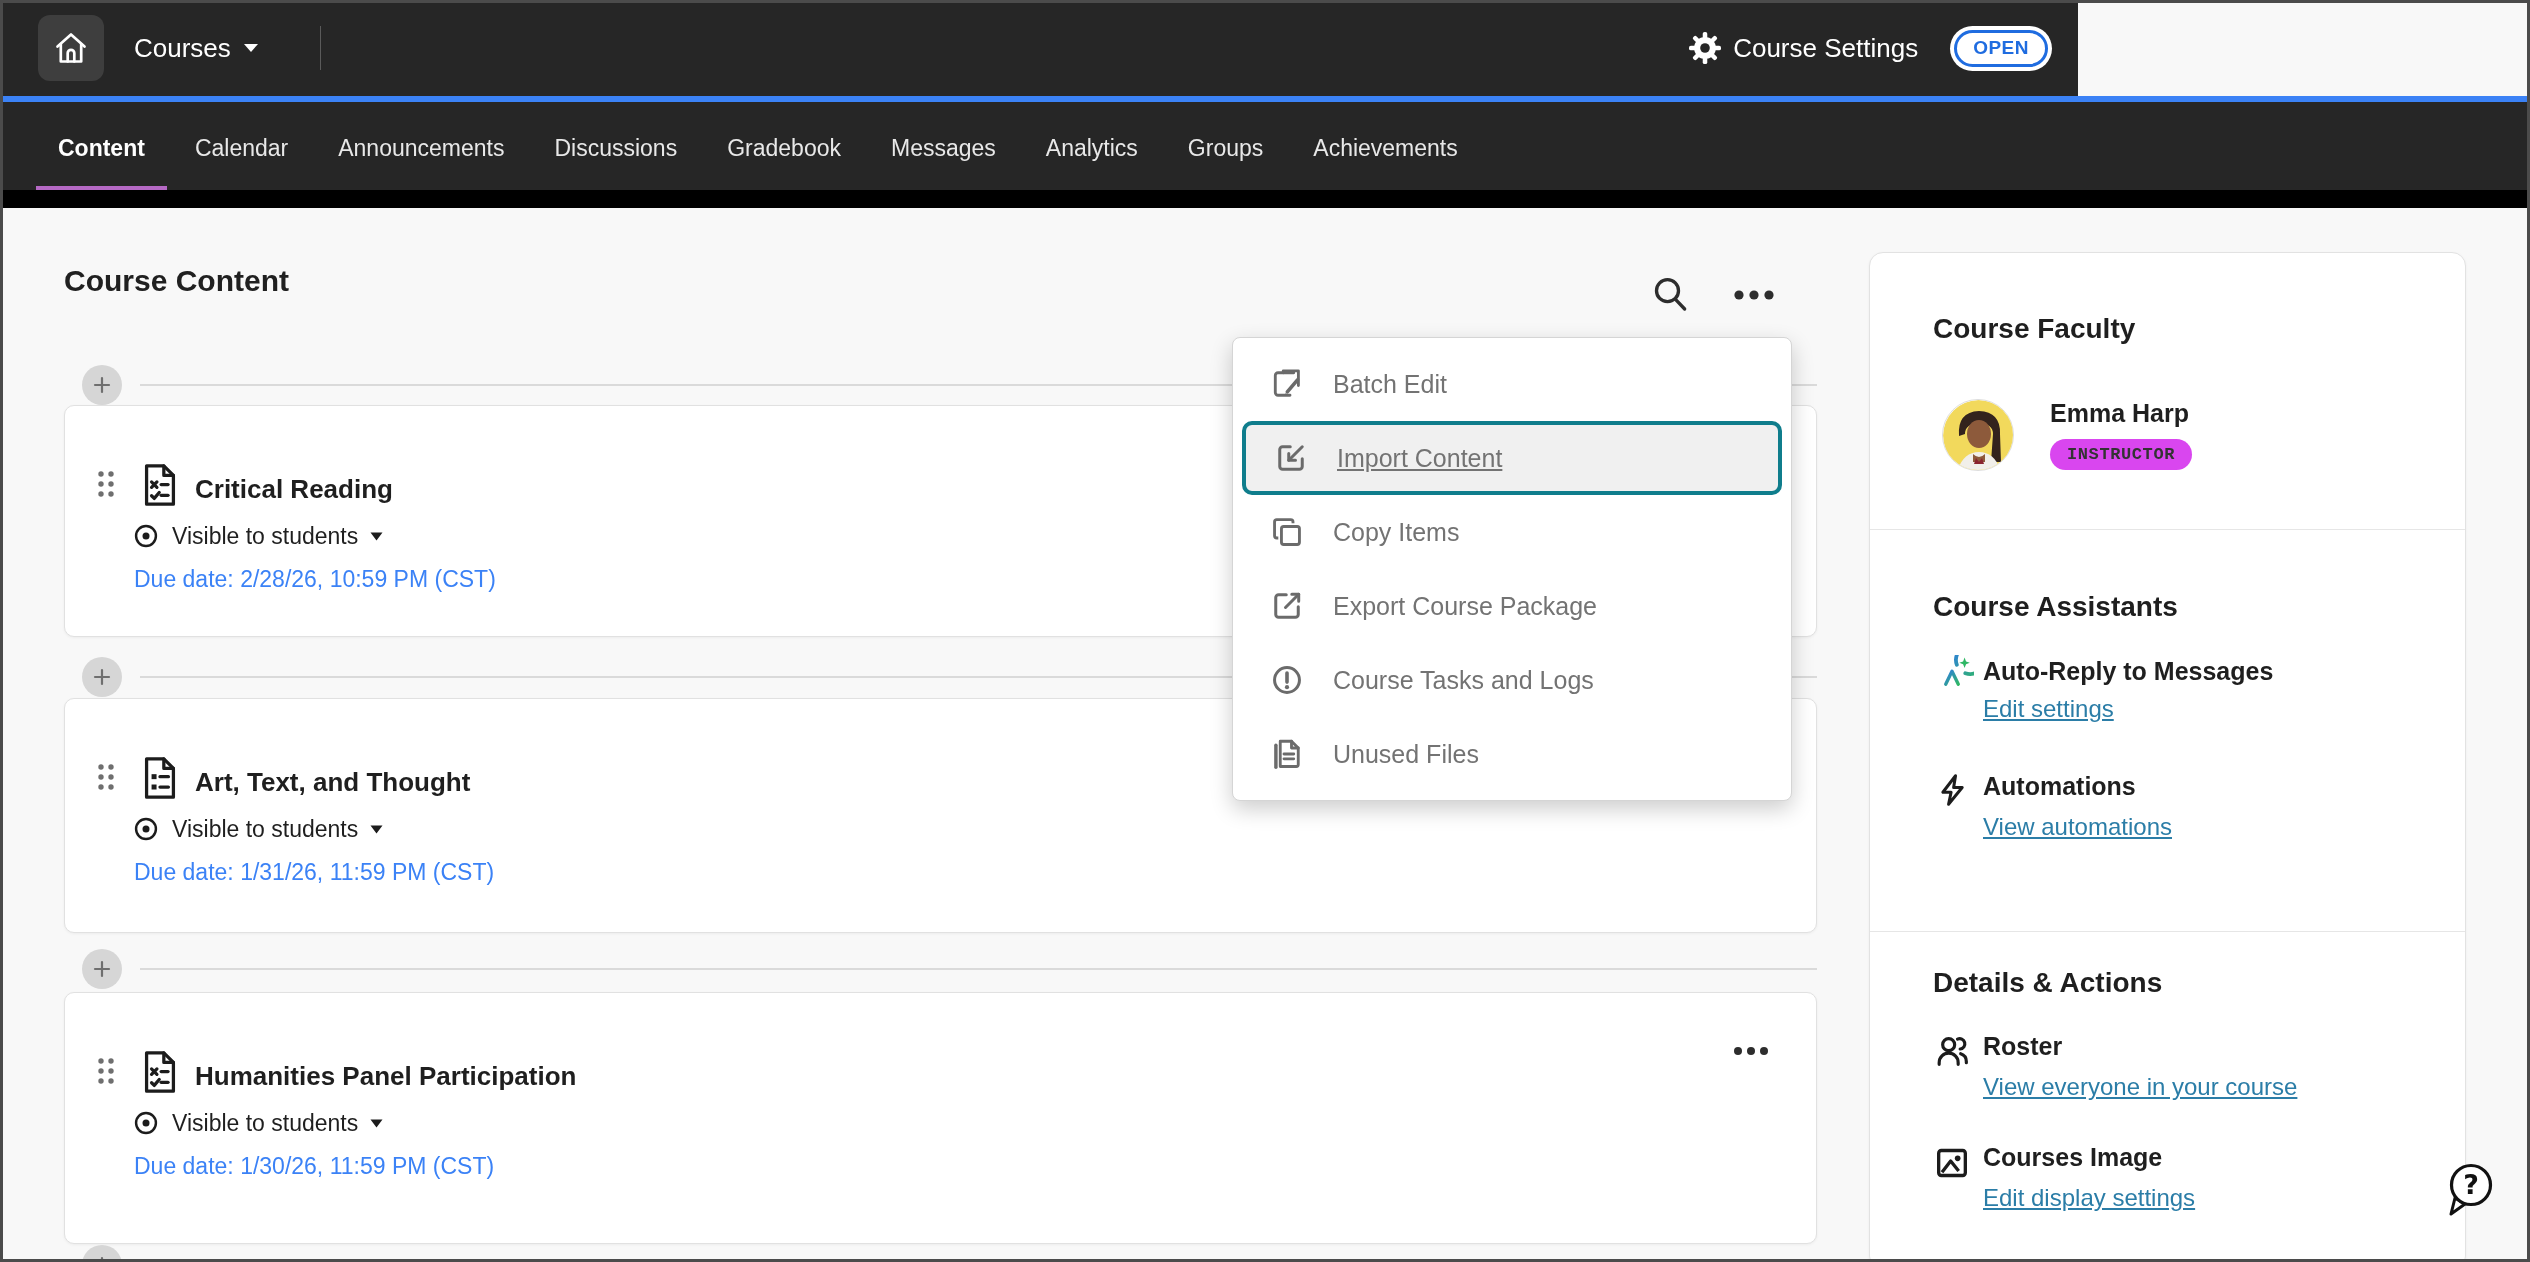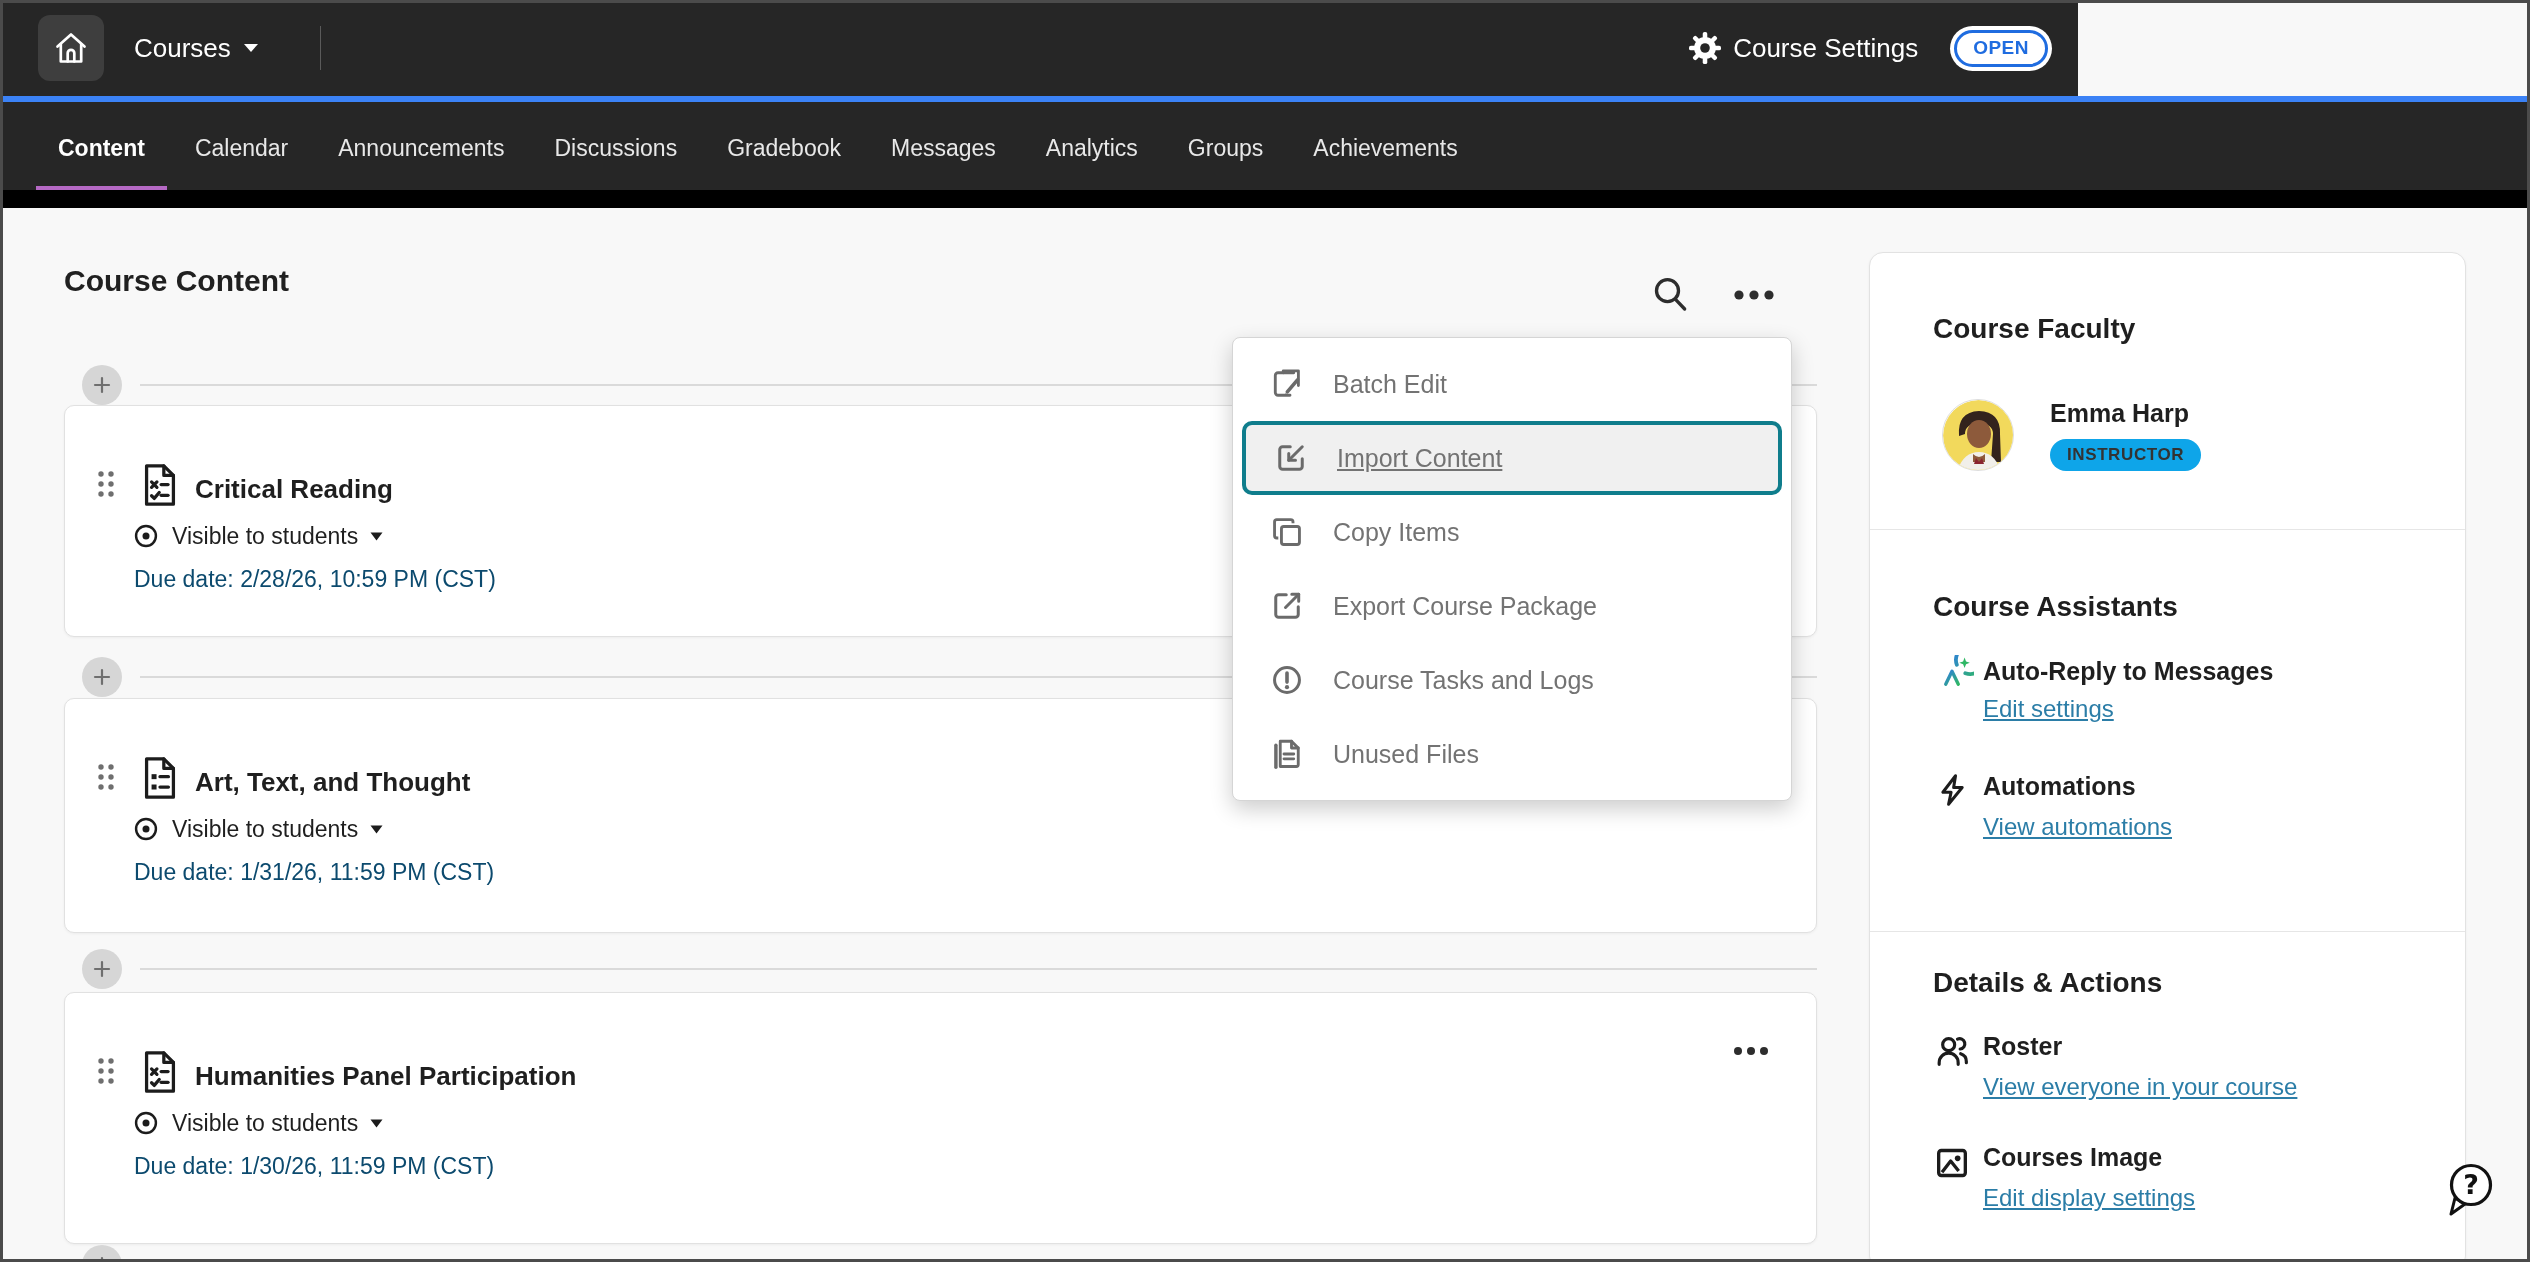--- a/index.html
+++ b/index.html
@@ -34,34 +34,34 @@
   #search-btn { position:absolute; left:1650px; top:274px; width:40px; height:40px; cursor:pointer; }
   #more-btn { position:absolute; left:1732px; top:284px; width:44px; height:22px; cursor:pointer; }
   .divider-row { position:absolute; left:82px; width:1735px; height:40px; }
   .plus-circle { position:absolute; left:0; top:0; width:40px; height:40px; border-radius:50%; background:#d6d6d6; display:flex; align-items:center; justify-content:center; cursor:pointer; }
   .divider-line { position:absolute; left:58px; right:0; top:19px; height:2px; background:#dadada; }
   .card { position:absolute; left:64px; width:1753px; background:#fff; border:1px solid #e1e1e1; border-radius:10px; box-shadow:0 1px 3px rgba(0,0,0,.05); }
   .drag-handle { position:absolute; left:30px; top:64px; cursor:grab; }
   .card-icon { position:absolute; left:72px; top:55px; }
   .card-title { position:absolute; left:130px; top:68px; font-size:26px; font-weight:700; color:#1f1f1f; cursor:pointer; }
   .vis-row { position:absolute; left:67px; top:116px; display:flex; align-items:center; gap:12px; font-size:23px; color:#1f1f1f; cursor:pointer; }
-  .due-row { position:absolute; left:69px; top:160px; font-size:23px; color:#0c4a6e; }
+  .due-row { position:absolute; left:69px; top:160px; font-size:23px; color:#3b82f6; }
   .card-more { position:absolute; right:44px; top:48px; width:40px; height:20px; cursor:pointer; }
   
   #context-menu { position:absolute; left:1232px; top:337px; width:560px; background:#fff; border:1px solid #d5d5d5; border-radius:8px; box-shadow:0 8px 22px rgba(0,0,0,.2); padding:9px 0; z-index:30; }
   .menu-item { height:74px; display:flex; align-items:center; gap:28px; padding:0 0 0 36px; font-size:25px; color:#737373; cursor:pointer; }
   .menu-item.selected { margin:0 9px; border:4px solid #0f7d8c; border-radius:10px; background:#f0f0f0; padding-left:27px; }
   .menu-item.selected .menu-label { text-decoration:underline; }
   
   #side-panel { position:absolute; left:1869px; top:252px; width:597px; height:1018px; background:#fff; border:1px solid #e2e2e2; border-radius:14px; box-shadow:0 1px 3px rgba(0,0,0,.05); }
   .side-heading { position:absolute; left:63px; font-size:28px; font-weight:700; color:#1f1f1f; }
   .side-divider { position:absolute; left:0; right:0; height:1px; background:#e6e6e6; }
   #avatar { position:absolute; left:72px; top:146px; width:72px; height:72px; border-radius:50%; overflow:hidden; border:1px solid #ddd; cursor:pointer; }
   #faculty-name { position:absolute; left:180px; top:146px; font-size:25px; font-weight:600; color:#1f1f1f; }
-  #faculty-role { position:absolute; left:180px; top:186px; background:#0ea5e9; border-radius:999px; padding:6px 17px; font-size:17px; font-weight:700; letter-spacing:.6px; color:#333; }
+  #faculty-role { position:absolute; left:180px; top:186px; background:#d946ef; border-radius:999px; padding:6px 17px; font-size:17px; font-weight:700; letter-spacing:.6px; color:#333;font-family:Liberation Mono, monospace; }
   .side-icon { position:absolute; left:60px; }
   .side-label { position:absolute; left:113px; font-size:25px; font-weight:600; color:#1f1f1f; }
   .side-link { position:absolute; left:113px; font-size:24px; color:#2b7da7; text-decoration:underline; cursor:pointer; }
   
   #help-btn { position:absolute; left:2441px; top:1158px; width:60px; height:62px; cursor:pointer; z-index:40; }
   #window-frame { position:absolute; inset:0; border:3px solid #4b4b4b; pointer-events:none; z-index:60; }
   svg { display:block; }
 </style>
 </head>
 <body>

